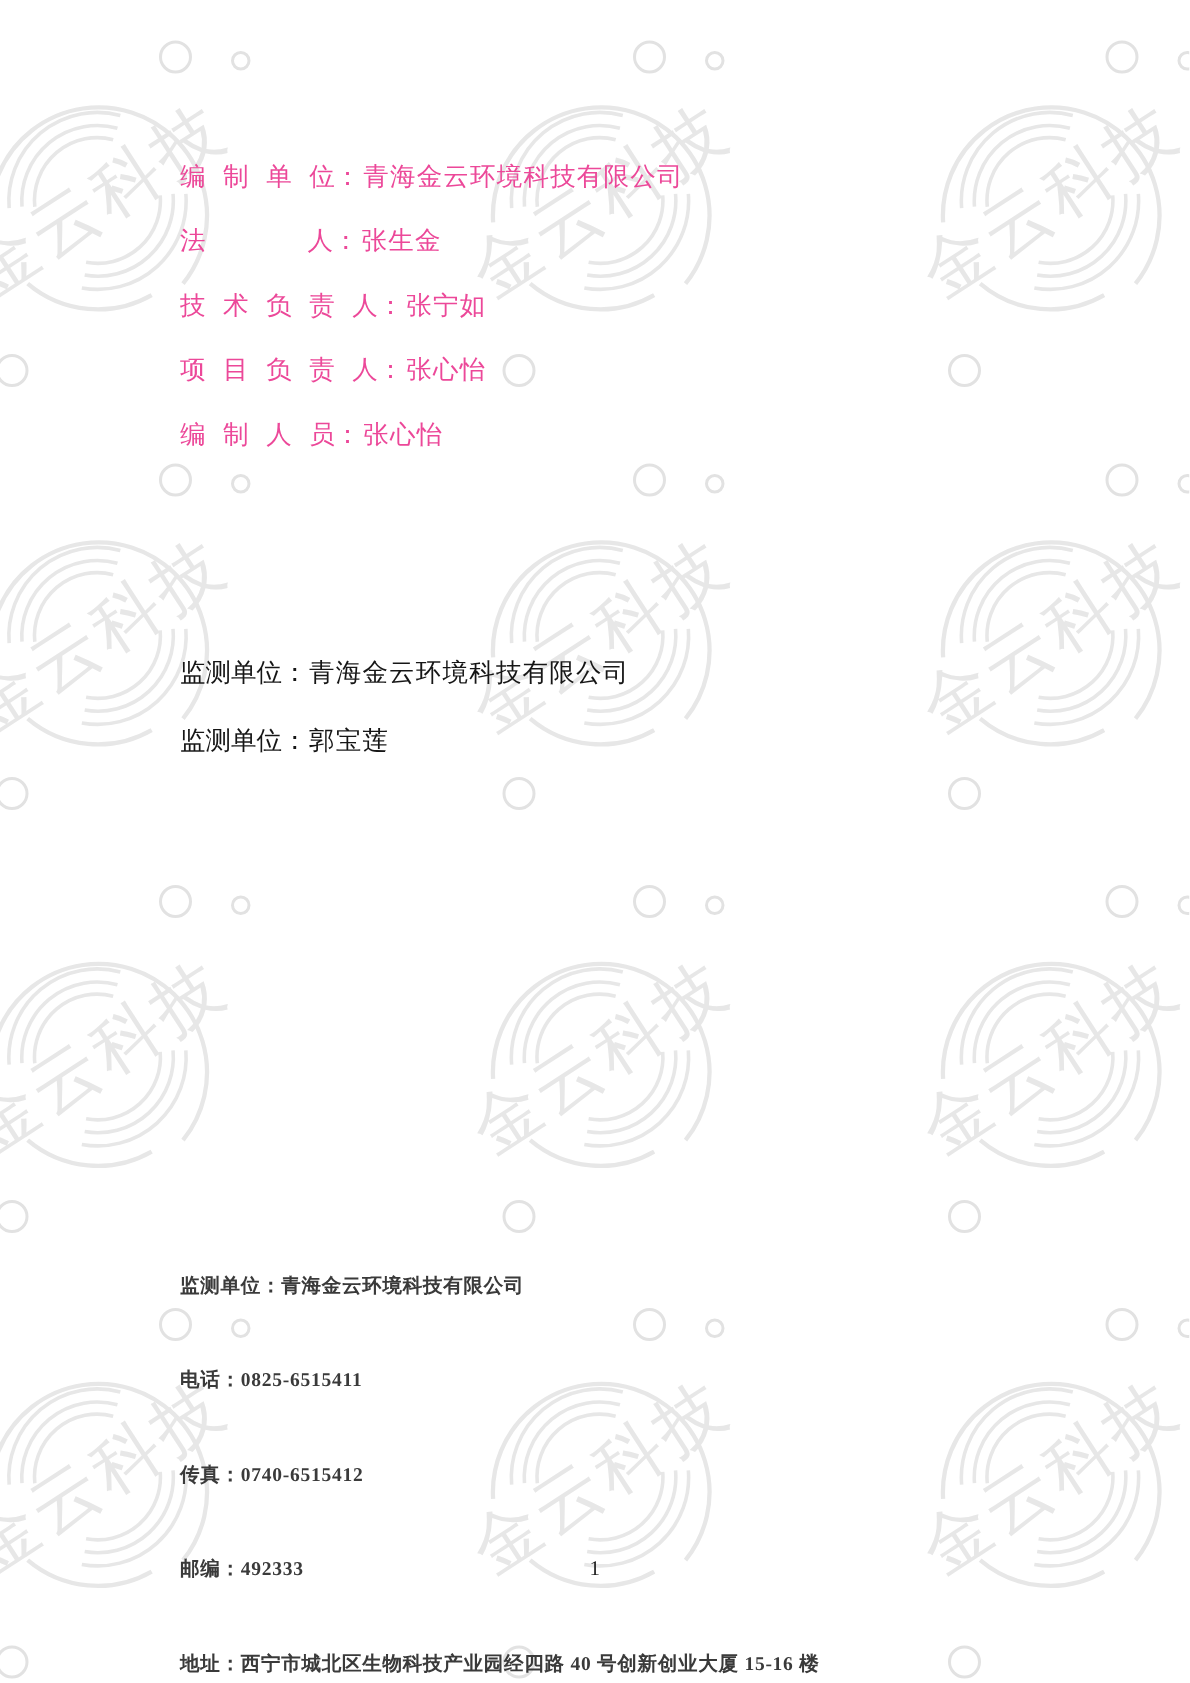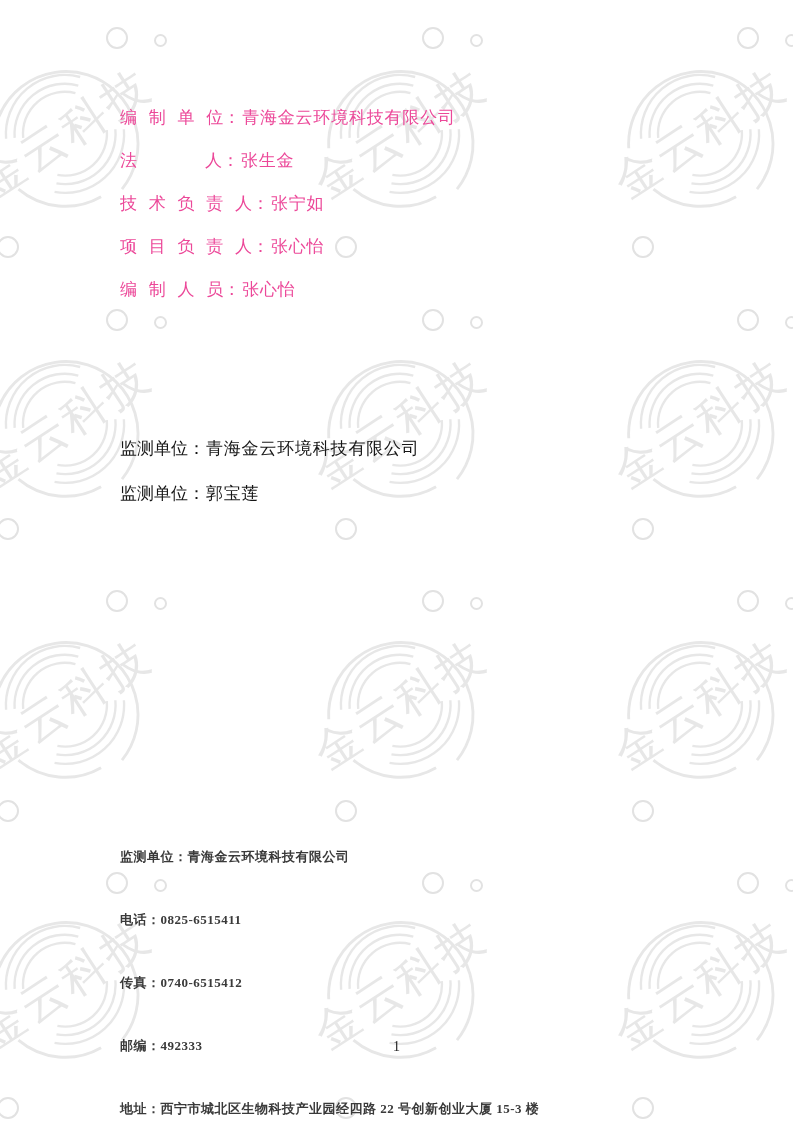--- a/index.html
+++ b/index.html
@@ -295,20 +295,20 @@
       <div class="field-row">
         <span>电话</span><span>：</span><span>0825-6515411</span>
       </div>
       <div class="field-row">
         <span>传真</span><span>：</span><span>0740-6515412</span>
       </div>
       <div class="field-row">
         <span>邮编</span><span>：</span><span>492333</span>
       </div>
       <div class="field-row">
-        <span>地址</span><span>：</span><span>西宁市城北区生物科技产业园经四路 22 号创新创业大厦 15-3 楼</span>
+        <span>地址</span><span>：</span><span>西宁市城北区生物科技产业园经四路 40 号创新创业大厦 15-16 楼</span>
       </div>
     </div>
 
     <div class="page-number">1</div>
 
   </div>
 </div>
 
 </body></html>

